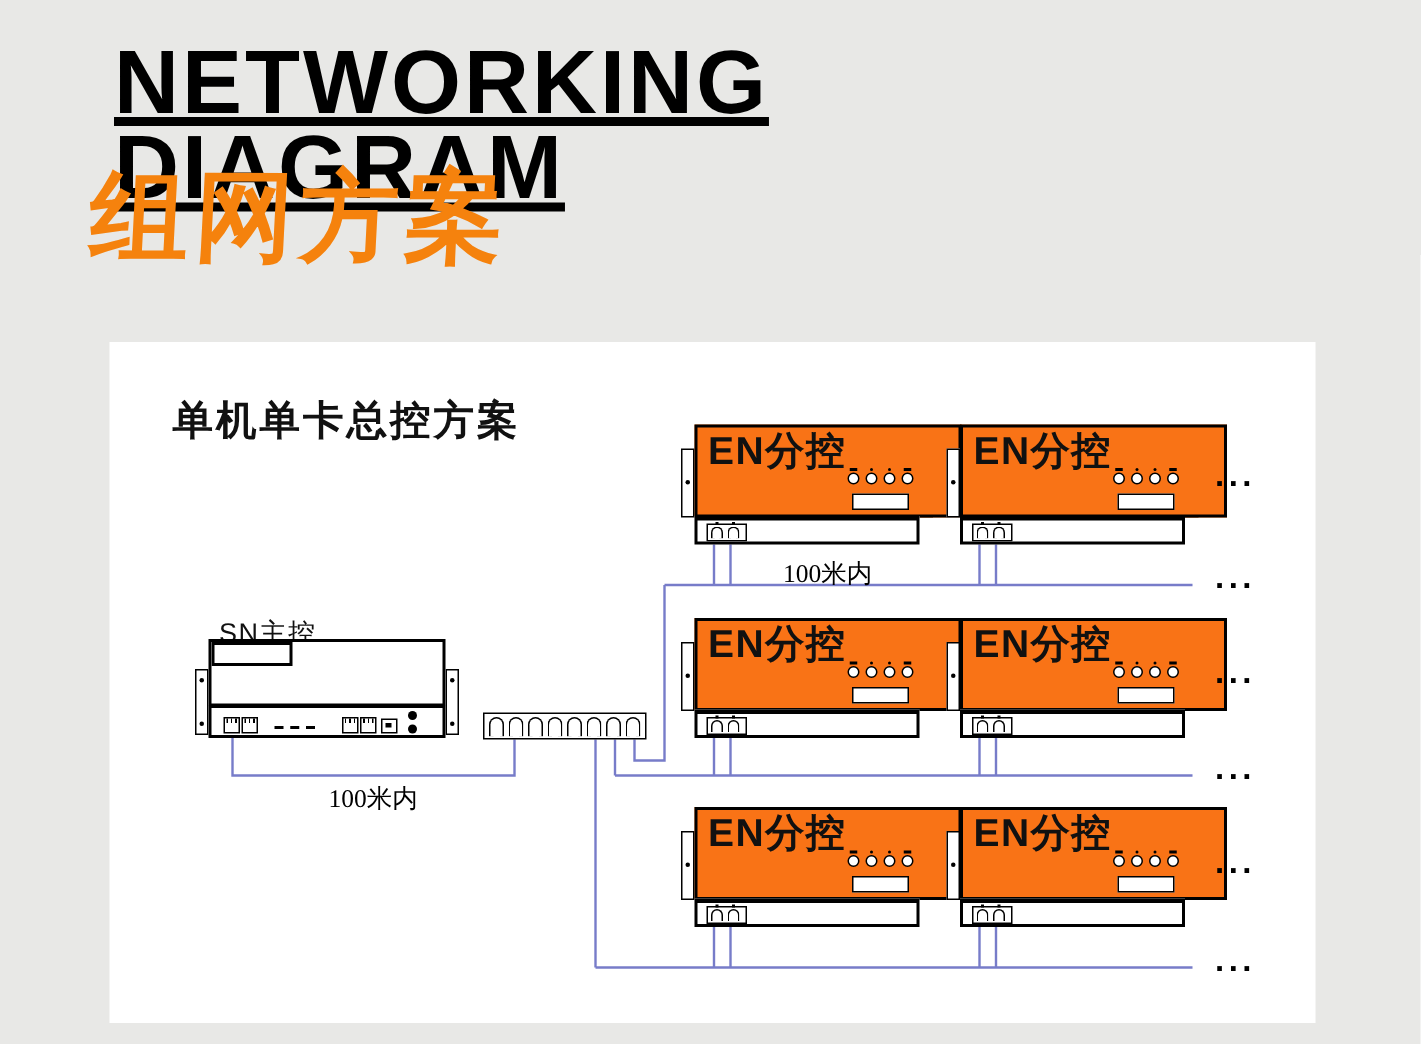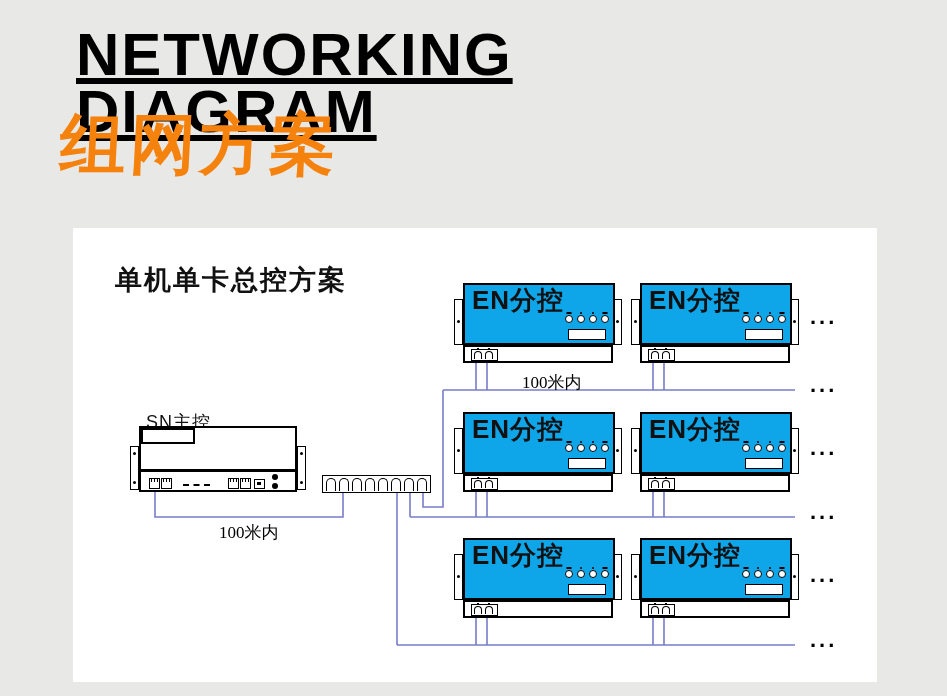--- a/index.html
+++ b/index.html
@@ -83,21 +83,21 @@
   .sw > div { position: absolute; }
   .swbody { left: 0; top: 0; width: 113px; height: 37px; border: 1.5px solid #000; background: #fff; }
   .swlabel { left: 5px; top: 4px; font-size: 17px; font-weight: bold; letter-spacing: 1px; }
   .swstrip { left: 2px; top: 36px; width: 109px; height: 18px; border: 1.5px solid #000; background: #fff; }
   .sarch { position: absolute; top: 2px; width: 10px; height: 13px; border: 1.5px solid #000;
            border-bottom: none; border-radius: 5px 5px 0 0; background: #fff; }
 
   
   .en { position: absolute; width: 150px; height: 80px; z-index: 4; }
   .en > div, .enbody > div, .enstrip > div { position: absolute; }
-  .enbody { left: 0; top: 0; width: 152px; height: 62px; border: 2px solid #000; background: #0ea5e9; }
+  .enbody { left: 0; top: 0; width: 178px; height: 62px; border: 2px solid #000; background: #f97316; }
   .enlabel { left: 7px; top: 0px; font-size: 26px; line-height: 30px; font-weight: bold; letter-spacing: 1px; white-space: nowrap; }
   .enstrip { left: 0; top: 61px; width: 150px; height: 19px; border: 2px solid #000; border-top: 3px solid #000; background: #fff; }
   .ear { width: 9px; height: 46px; border: 1.5px solid #000; background: #fff; top: 16px; }
   .ear.l { left: -9px; } .ear.r { left: 150px; }
   .ear::after { content: ''; position: absolute; left: 2px; top: 20px; width: 3px; height: 3px; border-radius: 50%; background: #000; }
   .led { position: absolute; top: 30px; width: 8px; height: 8px; border: 1.5px solid #000; border-radius: 50%; background: #fff; }
   .led::before { content: ''; position: absolute; left: 50%; transform: translateX(-50%); top: -4px; background: #000; }
   .led.bar::before { width: 5px; height: 2px; }
   .led.dot::before { width: 2px; height: 2px; border-radius: 50%; }
   .enscreen { left: 103px; top: 44px; width: 38px; height: 11px; border: 1.5px solid #000; background: #fff; }

